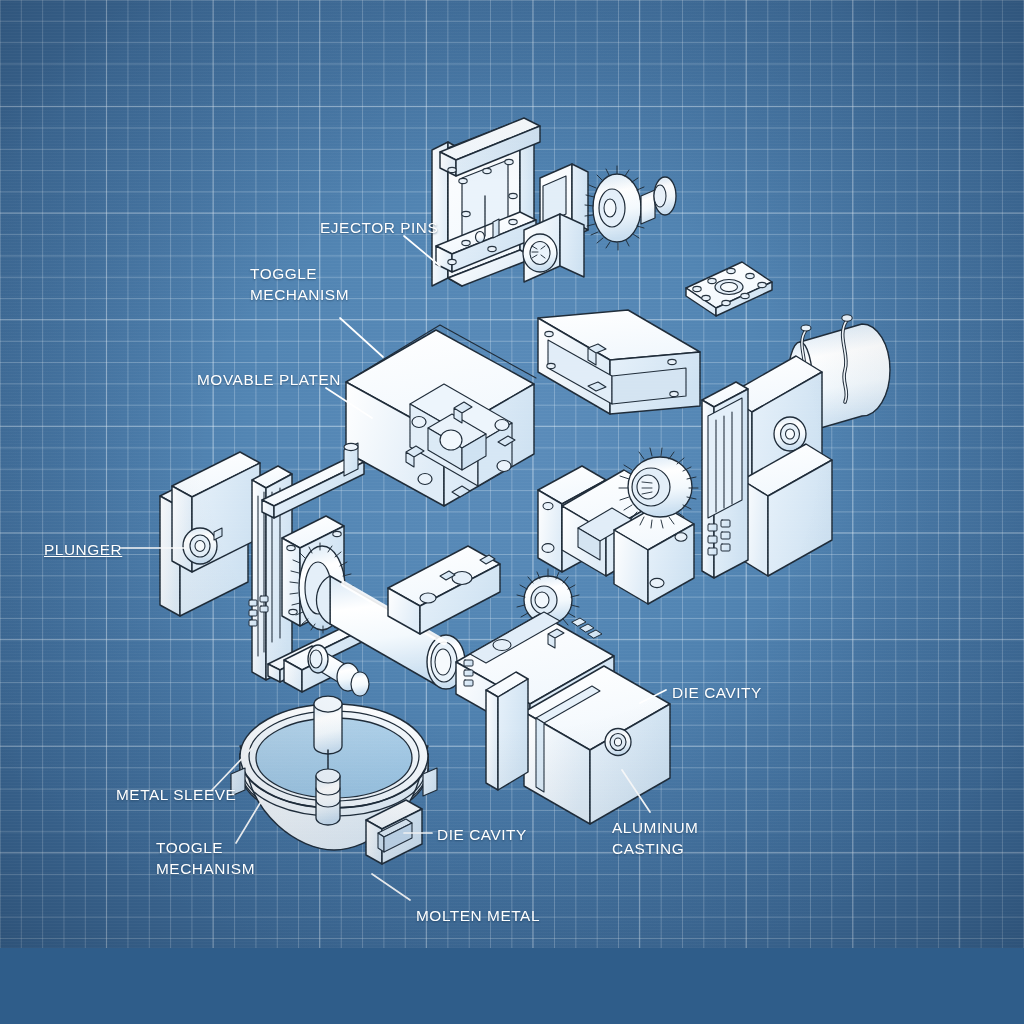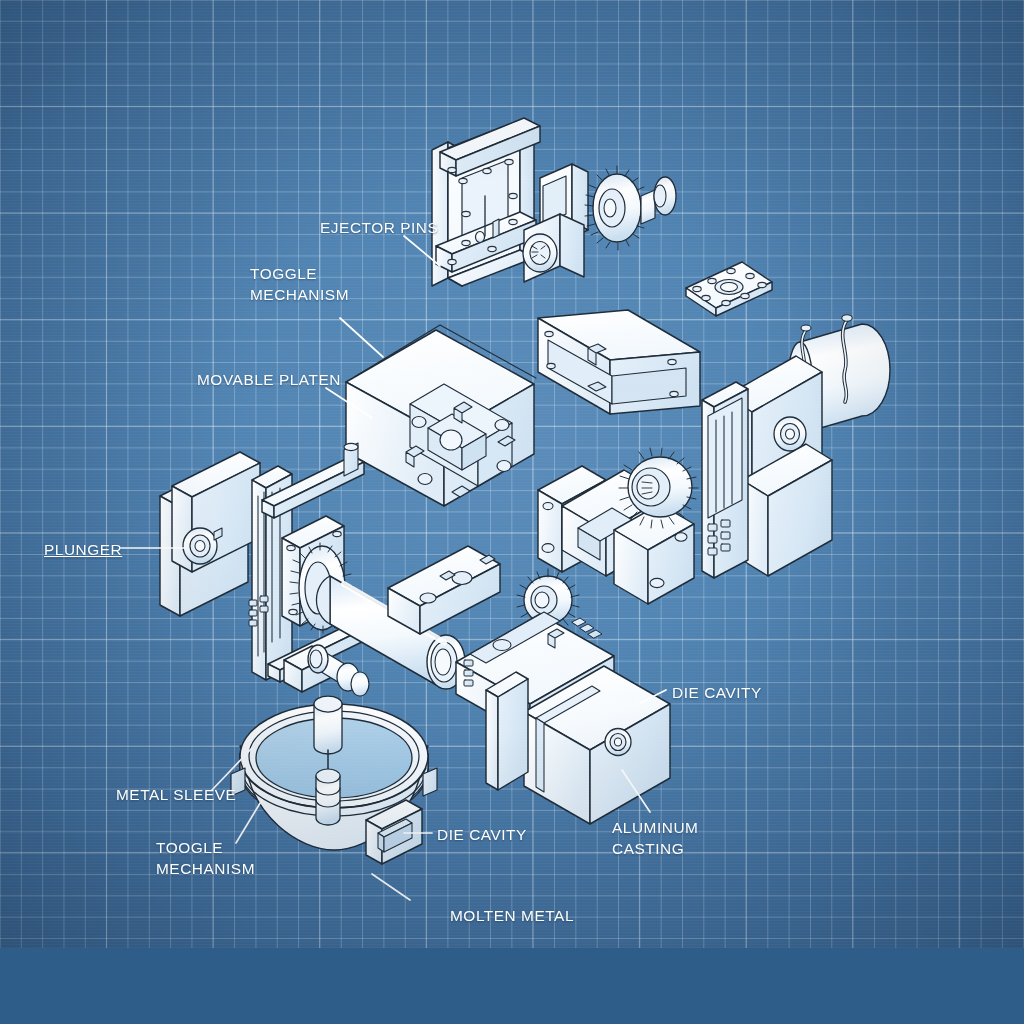--- a/index.html
+++ b/index.html
@@ -510,15 +510,15 @@
 MECHANISM</div>
       <div class="lbl" style="left: 197px; top: 370px;">MOVABLE PLATEN</div>
       <div class="lbl" style="left: 44px; top: 540px; text-decoration: underline;">PLUNGER</div>
       <div class="lbl" style="left: 672px; top: 683px;">DIE CAVITY</div>
       <div class="lbl" style="left: 116px; top: 785px;">METAL SLEEVE</div>
       <div class="lbl" style="left: 612px; top: 818px;">ALUMINUM
 CASTING</div>
       <div class="lbl" style="left: 156px; top: 838px;">TOOGLE
 MECHANISM</div>
       <div class="lbl" style="left: 437px; top: 825px;">DIE CAVITY</div>
-      <div class="lbl" style="left: 416px; top: 906px; margin-left: 34px;">MOLTEN METAL</div>
+      <div class="lbl" style="left: 416px; top: 906px;">MOLTEN METAL</div>
     </div>
 </div>
 
 </body></html>

